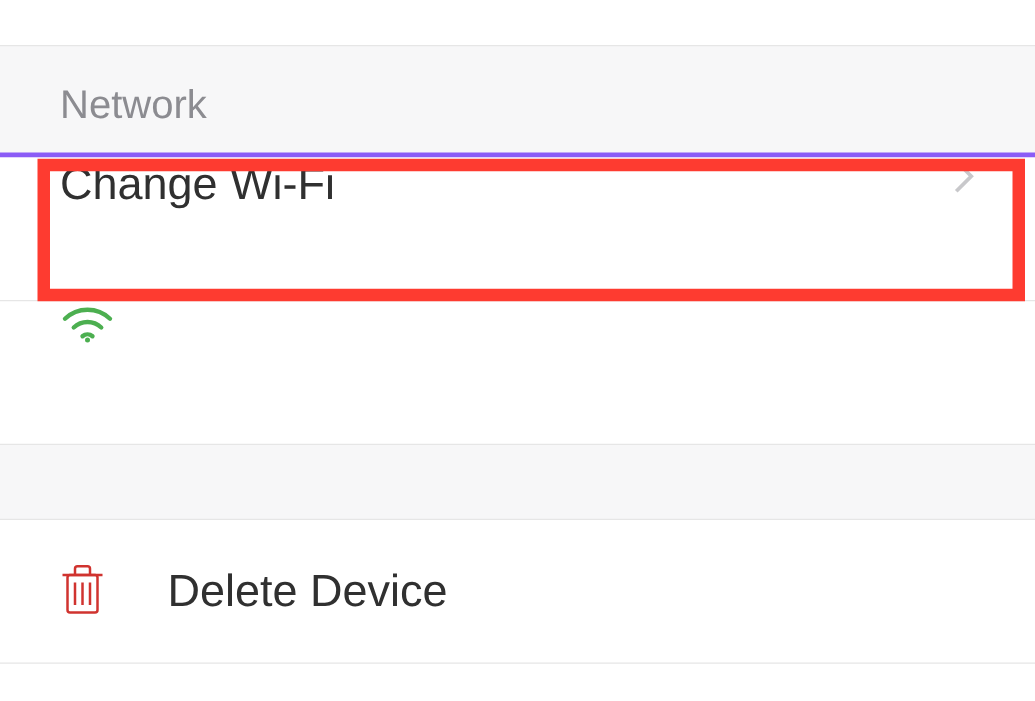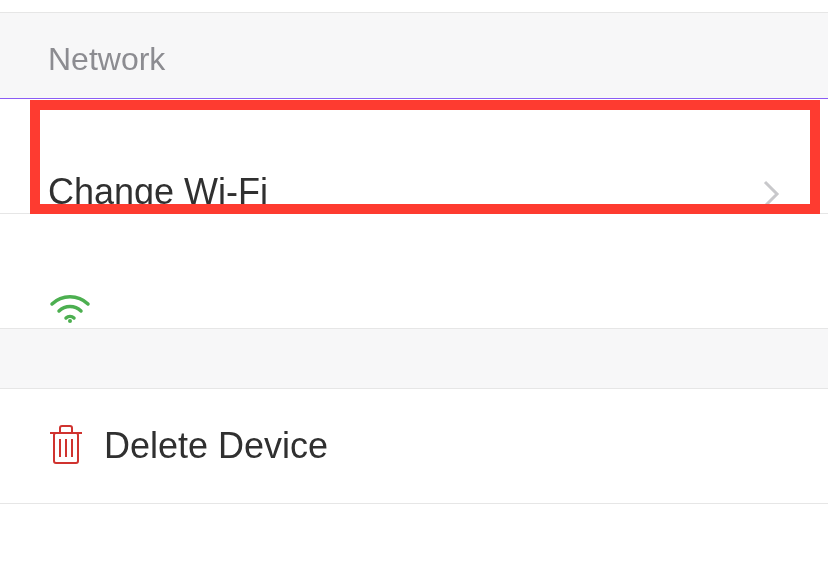--- a/index.html
+++ b/index.html
@@ -14,32 +14,32 @@
       height: 561px;
       overflow: hidden;
     }
     .container {
       width: 100%;
       height: 100%;
     }
     .section-header {
       background: #f7f7f8;
       border-top: 1px solid #e6e6e6;
-      border-bottom: 1px solid #8b5cf6;
+      border-bottom: 4px solid #8b5cf6;
       padding: 28px 48px 20px 48px;
-      margin-top: 12px;
+      margin-top: 36px;
     }
     .section-header-label {
       font-size: 32px;
       color: #8c8c91;
       font-weight: 400;
     }
     .row {
       display: flex;
-      align-items: flex-end;
+      align-items: flex-start;
       justify-content: space-between;
       padding: 0 48px;
       height: 115px;
       background: #ffffff;
       border-bottom: 1px solid #e6e6e6;
     }
     .row-label {
       font-size: 36px;
       color: #303030;
       font-weight: 400;
@@ -68,21 +68,21 @@
       background: #f7f7f8;
       border-bottom: 1px solid #e6e6e6;
     }
     .delete-row {
       display: flex;
       align-items: center;
       padding: 0 48px;
       height: 115px;
       background: #ffffff;
       border-bottom: 1px solid #e6e6e6;
-      gap: 20px;
+      gap: 50px;
     }
     .delete-label {
       font-size: 36px;
       color: #303030;
       font-weight: 400;
     }
     .trash-icon {
       color: #d0332f;
     }
   </style>

